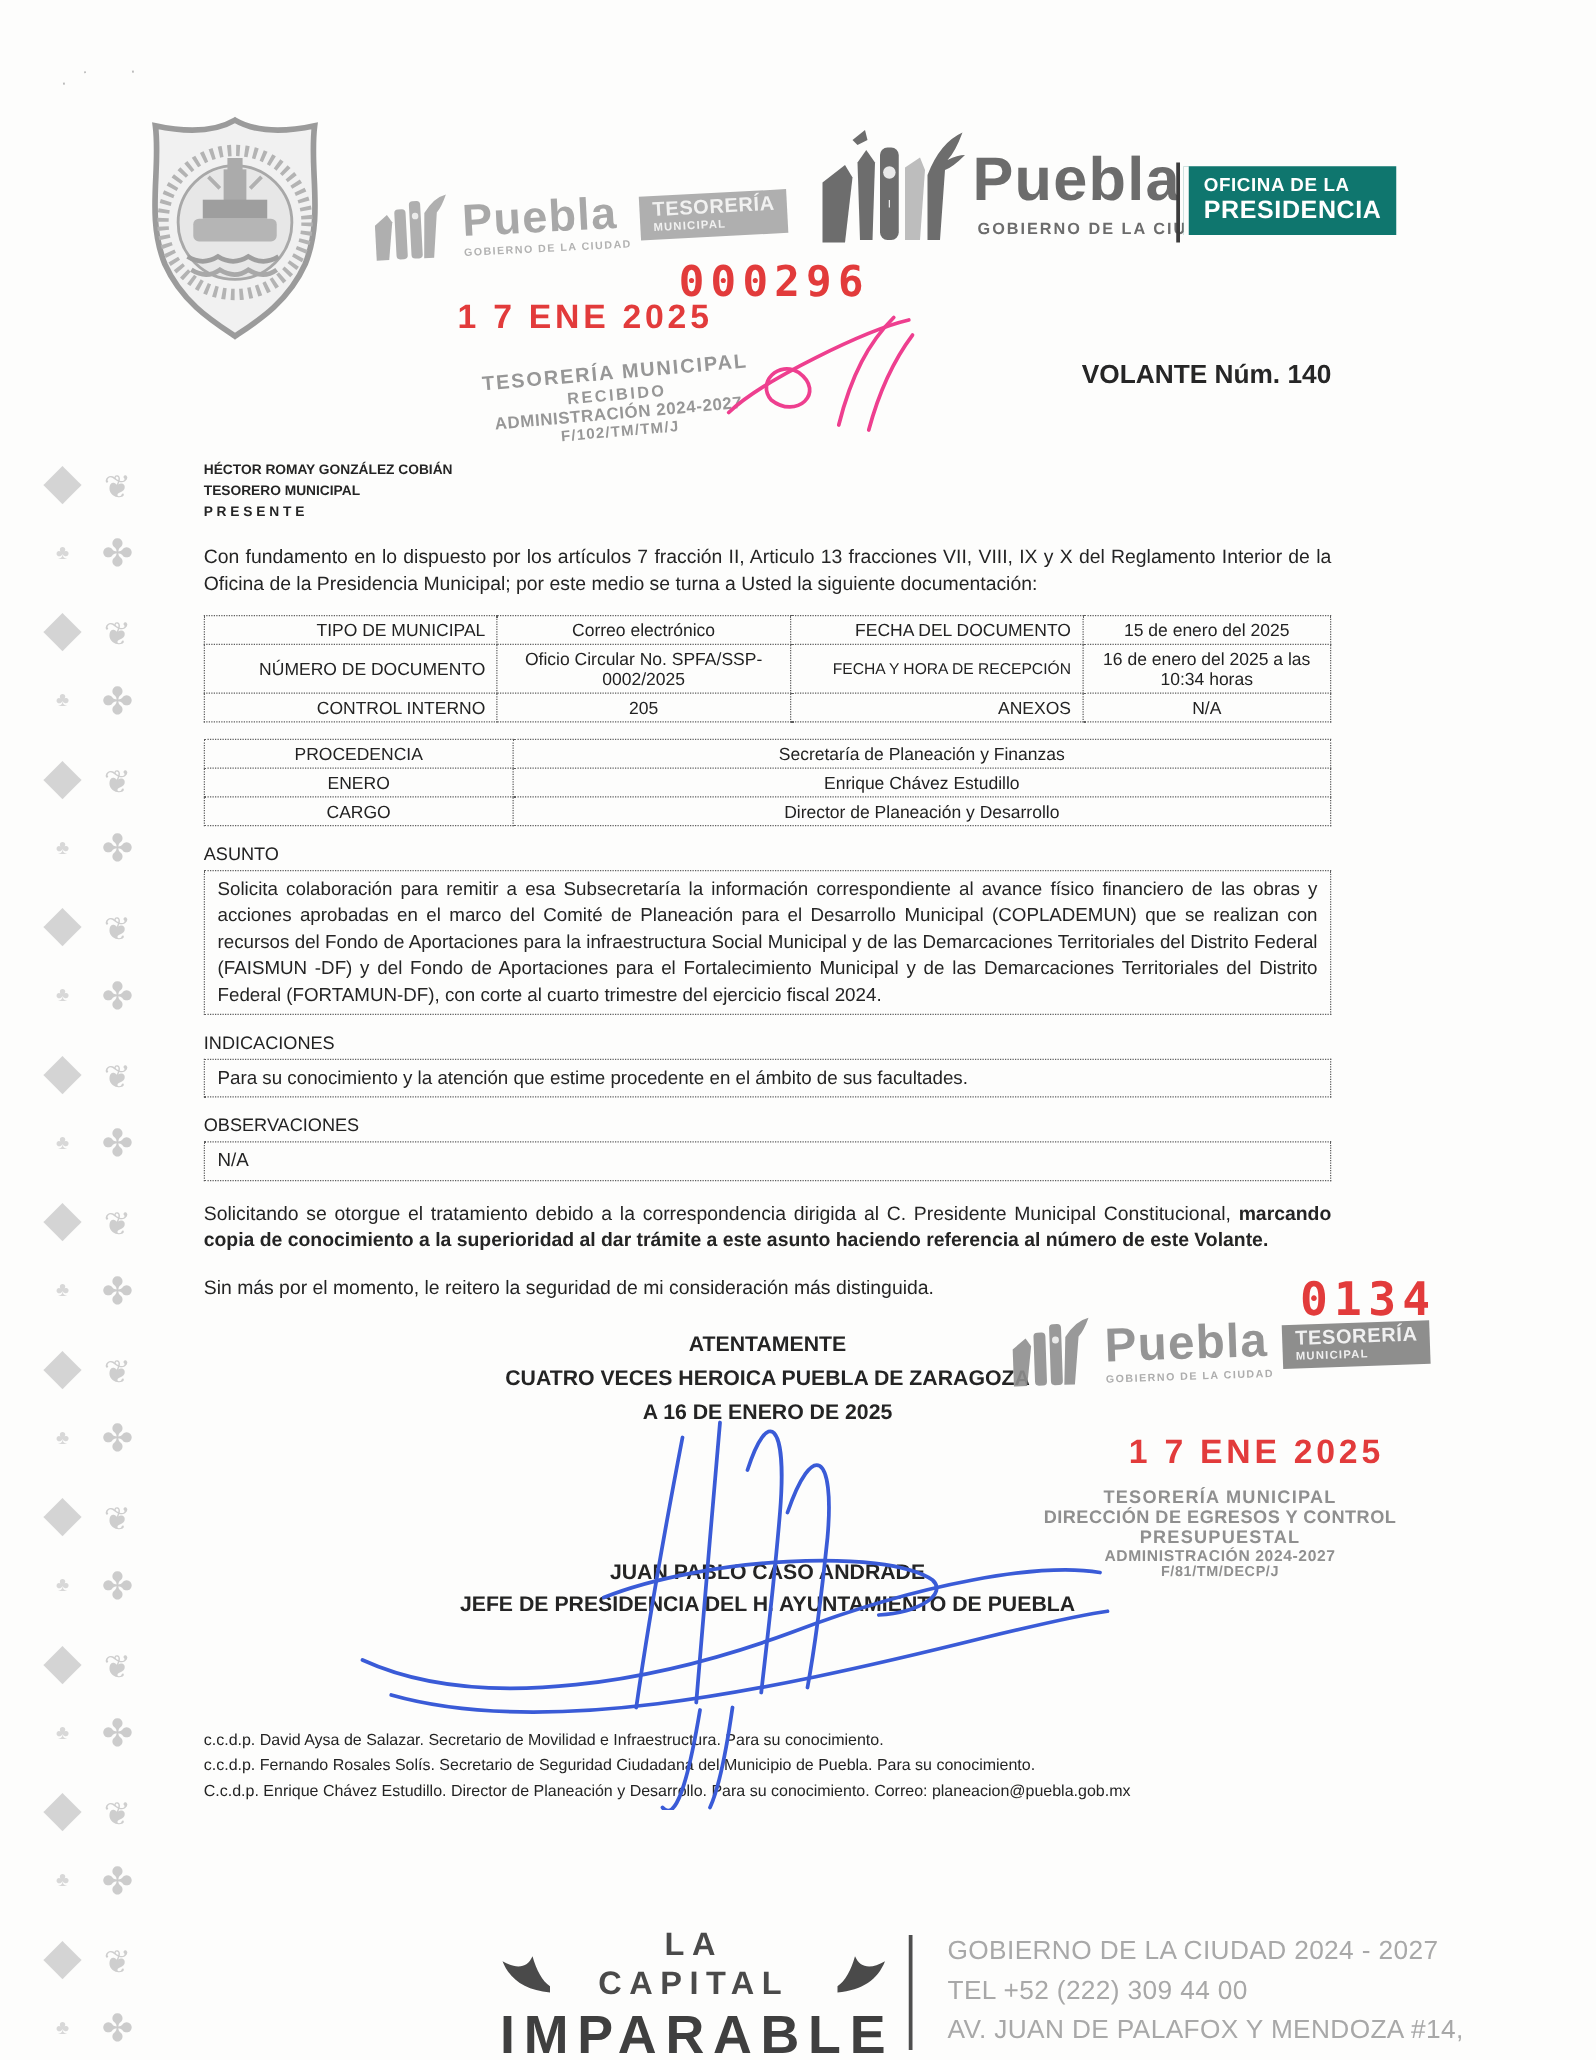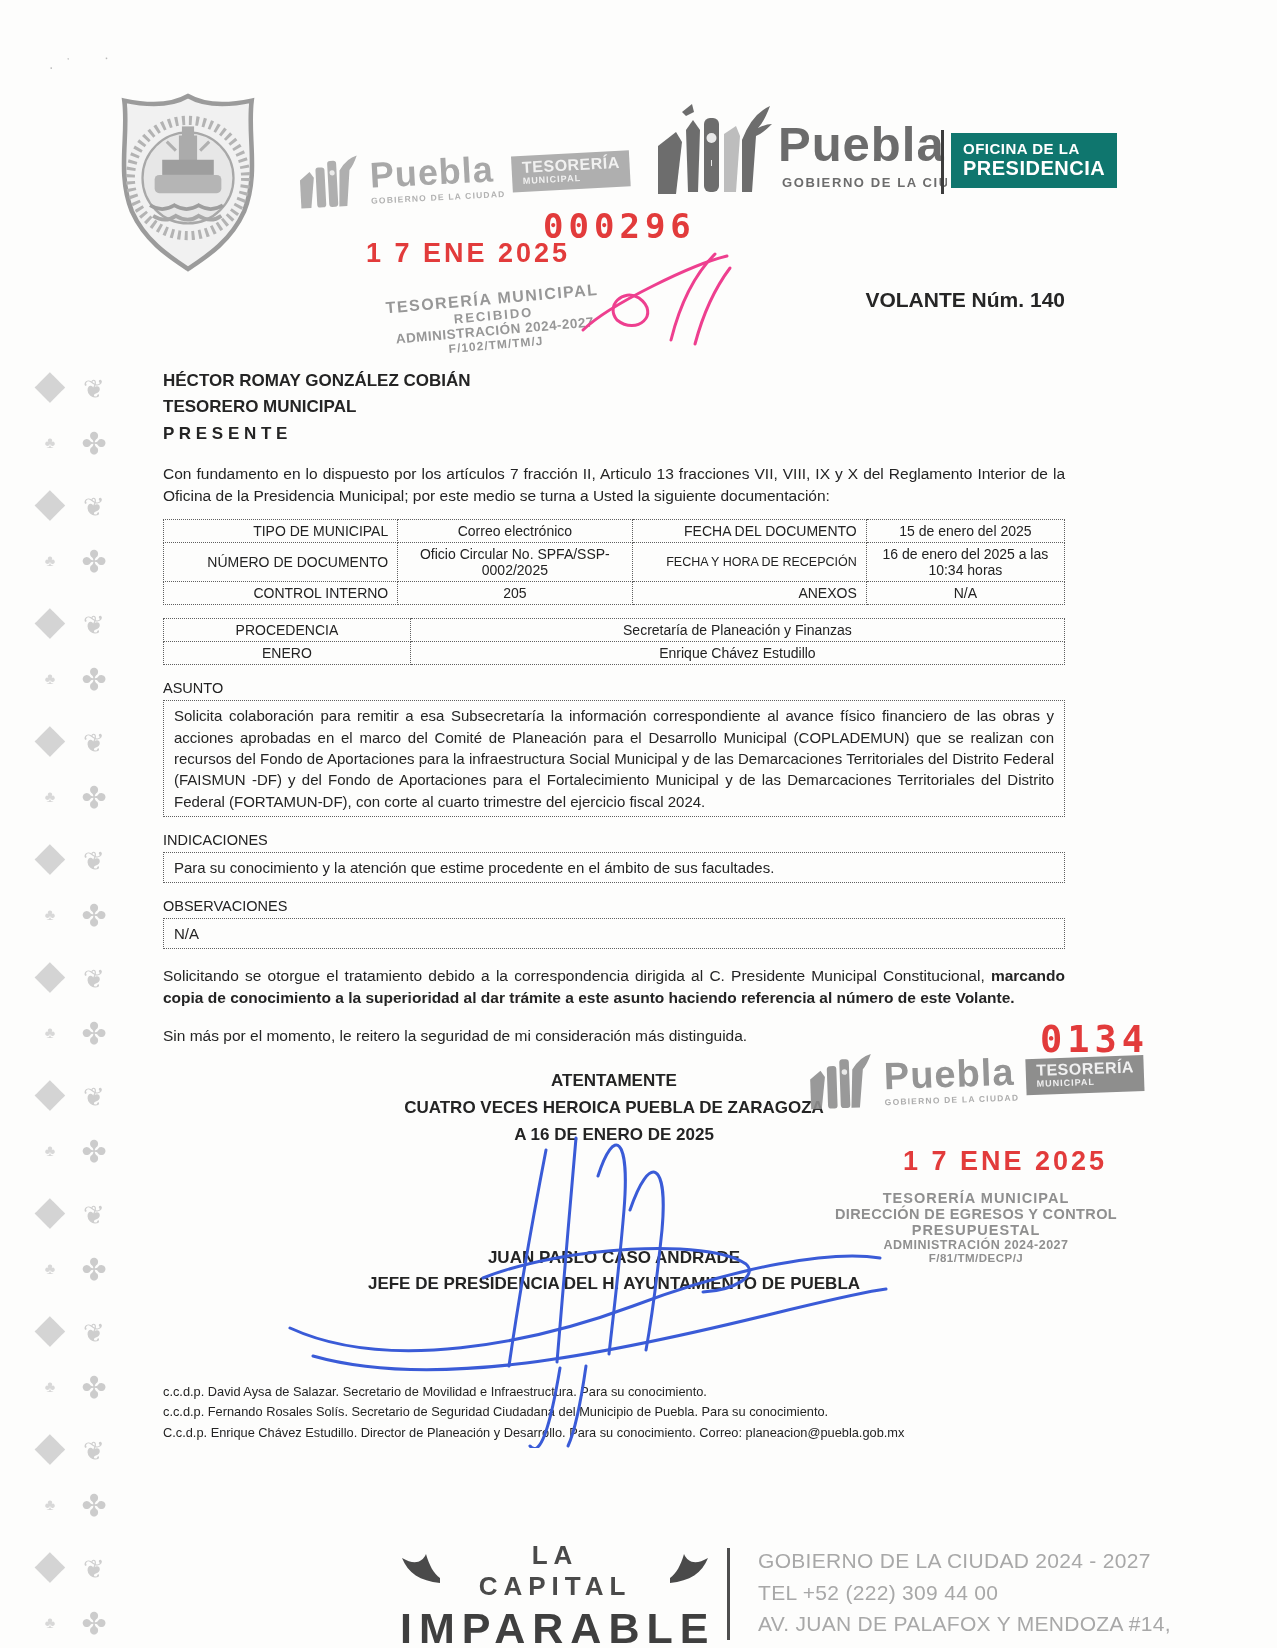--- a/index.html
+++ b/index.html
@@ -51,21 +51,21 @@
   .stamp-date-bottom { position:absolute; left:903px; top:1146px; font-size:27px; font-weight:bold; letter-spacing:3px; }
   .stamp-egresos { position:absolute; left:826px; top:1190px; width:300px; text-align:center; color:#8f8f8f; font-weight:bold; }
   .stamp-egresos .e1 { font-size:14.5px; letter-spacing:1px; }
   .stamp-egresos .e2 { font-size:14.5px; letter-spacing:.4px; }
   .stamp-egresos .e3 { font-size:14.5px; letter-spacing:1px; }
   .stamp-egresos .e4 { font-size:12.5px; letter-spacing:.5px; }
   .stamp-egresos .e5 { font-size:11.5px; letter-spacing:.5px; }
 
   
   .content { position:absolute; left:163px; top:368px; width:902px; }
-  .addr { font-size:17px; font-weight:bold; line-height:1.55; color:#242424; }
+  .addr { font-size:11px; font-weight:bold; line-height:1.55; color:#242424; }
   .para { font-size:15.5px; line-height:1.4; text-align:justify; margin-top:16px; color:#242424; }
   table { border-collapse:collapse; width:100%; }
   .t1 { margin-top:13px; }
   .t2 { margin-top:13px; }
   td { border:1.6px dotted #5f5f5f; font-size:14px; padding:3px 9px; color:#222; }
   .t1 td.lab { width:26%; text-align:right; }
   .t1 td.val { width:26%; text-align:center; }
   .t1 td.val2 { width:22%; text-align:center; }
   .t2 td.lab { width:27.4%; text-align:center; }
   .t2 td.val { text-align:center; }
@@ -76,21 +76,21 @@
 
   .sig-svg { position:absolute; left:268px; top:1128px; z-index:3; }
   .sig-block { position:absolute; left:163px; top:1248px; width:902px; text-align:center; z-index:2; }
   .sig-name { font-size:17px; font-weight:bold; color:#242424; }
   .sig-title { font-size:17px; font-weight:bold; color:#242424; margin-top:6px; }
 
   .ccdp { position:absolute; left:163px; top:1382px; font-size:12.8px; line-height:1.6; color:#242424; }
 
   
   .footer-logo { position:absolute; left:400px; top:1540px; width:310px; text-align:center; color:#4a4a4a; }
-  .fl-top { display:flex; align-items:center; justify-content:center; gap:8px; }
+  .fl-top { display:flex; align-items:flex-end; justify-content:center; gap:8px; }
   .fl-capital { font-size:26px; font-weight:bold; letter-spacing:6px; color:#4a4a4a; }
   .fl-imparable { font-size:43px; font-weight:bold; letter-spacing:7px; color:#3f3f3f; margin-top:2px; }
   .footer-divider { position:absolute; left:727px; top:1548px; width:3px; height:92px; background:#4e4e4e; }
   .footer-right { position:absolute; left:758px; top:1545px; font-size:21px; line-height:1.5; color:#a8a8a8; font-weight:500; letter-spacing:.3px; }
   .artifact { position:absolute; left:48px; top:52px; color:#b9b9b9; font-size:15px; letter-spacing:14px; transform:rotate(-10deg); }
 </style>
 </head>
 <body>
 
 <div class="page">
@@ -278,20 +278,24 @@
 
     <table class="t2">
       <tbody>
           <tr>
         <td class="lab">PROCEDENCIA</td>
         <td class="val">Secretaría de Planeación y Finanzas</td>
       </tr>
       <tr>
         <td class="lab">ENERO</td>
         <td class="val">Enrique Chávez Estudillo</td>
+      </tr>
+      <tr>
+        <td class="lab">CARGO</td>
+        <td class="val">Director de Planeación y Desarrollo</td>
       </tr>
     </tbody>
       </table>
 
     <div class="sec-label">ASUNTO</div>
     <div class="sec-box">Solicita colaboración para remitir a esa Subsecretaría la información correspondiente al avance físico  financiero de las obras y acciones aprobadas en el marco del Comité de Planeación para el Desarrollo Municipal (COPLADEMUN) que se realizan con recursos del Fondo de Aportaciones para la infraestructura Social Municipal y de las Demarcaciones Territoriales del Distrito Federal (FAISMUN -DF) y del Fondo de Aportaciones para el Fortalecimiento Municipal y de las Demarcaciones Territoriales del Distrito Federal (FORTAMUN-DF), con corte al cuarto trimestre del ejercicio fiscal 2024.</div>
 
     <div class="sec-label">INDICACIONES</div>
     <div class="sec-box">Para su conocimiento y la atención que estime procedente en el ámbito de sus facultades.</div>
 

